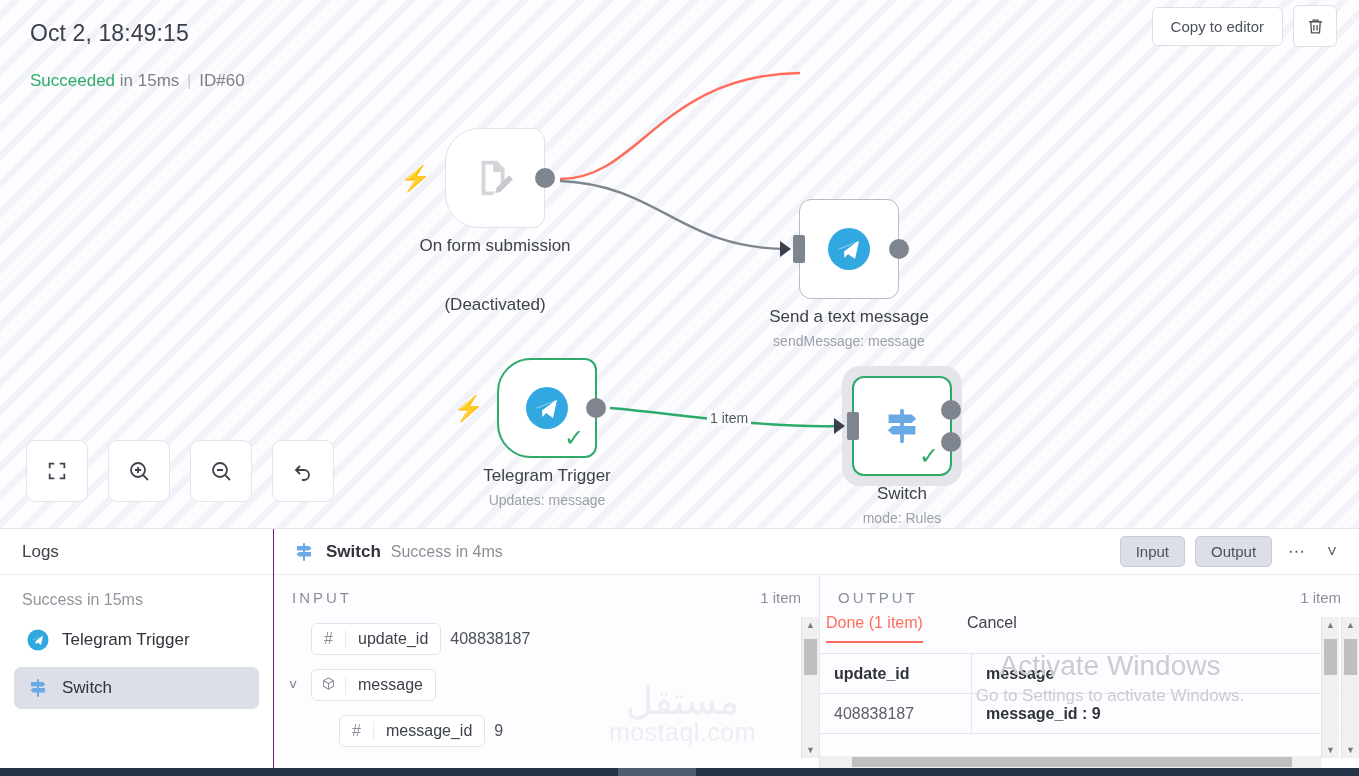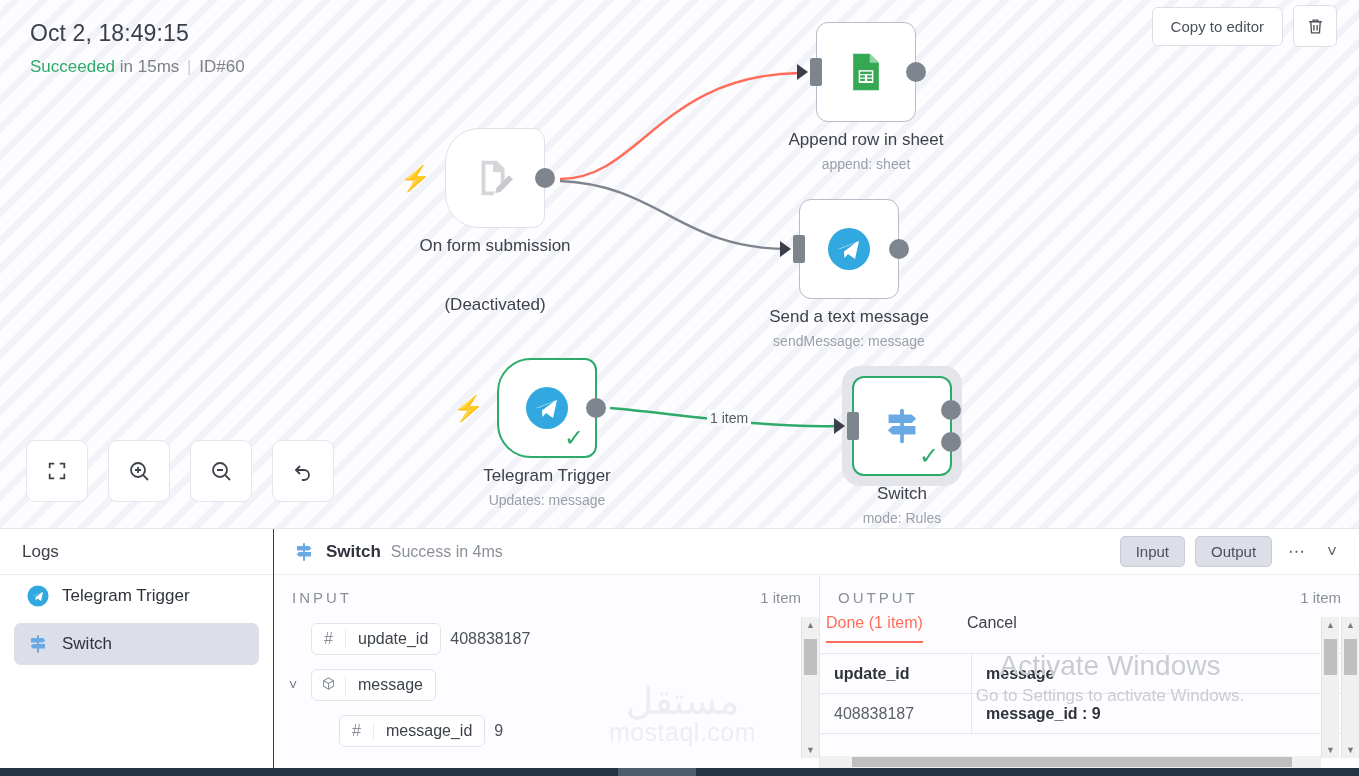--- a/index.html
+++ b/index.html
@@ -23,21 +23,21 @@
       #fdfdff 7px, #fdfdff 20px
     );
     overflow: hidden;
   }
 
   
   .run-header { position: absolute; left: 30px; top: 20px; }
   .run-title {
     font-size: 23px; color: #3a3f4b; letter-spacing: .1px;
   }
-  .run-sub { font-size: 17px; margin-top: 10px; color: #7d8087; }
+  .run-sub { font-size: 17px; margin-top: 24px; color: #7d8087; }
   .run-sub .ok { color: #2eab6a; }
   .run-sub .sep { color: #c9ccd2; padding: 0 3px; }
 
   .topbtns {
     position: absolute; right: 22px; top: 5px;
     display: flex; gap: 10px; align-items: center;
   }
   .btn-plain {
     background: #fff; border: 1px solid #dcdfe6; border-radius: 6px;
     color: #4b5158; font-size: 15px; padding: 11px 18px;
@@ -304,39 +304,20 @@
           <path d="M19.3 10.6l2.1 2.1-6.6 6.6-2.6.5.5-2.6z" fill="#c7c9cf"></path>
         </svg>
         <span class="dot-out"></span>
       </div>
       <div class="node-label">
         <span>On form submission</span>
         <span class="l2">(Deactivated)</span>
       </div>
     </div>
 
-    <div class="node" style="left:816px; top:22px;">
-      <div class="node-box">
-        <span class="arrow-in"></span>
-        <span class="port-in"></span>
-        <svg width="44" height="44" viewBox="0 0 24 24">
-          <path d="M5 2h9l5 5v15H5z" fill="#34a853"></path>
-          <path d="M14 2l5 5h-5z" fill="#8ed6a8"></path>
-          <rect x="8" y="11" width="8" height="7" fill="#fff"></rect>
-          <rect x="8.8" y="11.8" width="6.4" height="1.3" fill="#34a853"></rect>
-          <rect x="8.8" y="13.8" width="2.6" height="1.2" fill="#34a853"></rect>
-          <rect x="12.6" y="13.8" width="2.6" height="1.2" fill="#34a853"></rect>
-          <rect x="8.8" y="15.7" width="2.6" height="1.2" fill="#34a853"></rect>
-          <rect x="12.6" y="15.7" width="2.6" height="1.2" fill="#34a853"></rect>
-        </svg>
-        <span class="dot-out"></span>
-      </div>
-      <div class="node-label">Append row in sheet</div>
-      <div class="node-sublabel">append: sheet</div>
-    </div>
 
     <div class="node" style="left:799px; top:199px;">
       <div class="node-box">
         <span class="arrow-in"></span>
         <span class="port-in"></span>
         <svg width="48" height="48" viewBox="0 0 48 48">
           <circle cx="24" cy="24" r="21" fill="#31a8e0"></circle>
           <path d="M12 24.5l22-8.5-4 18-7-5-3.5 4-.5-6.5 12-9-15 6z" fill="#fff"></path>
         </svg>
         <span class="dot-out"></span>
@@ -402,20 +383,21 @@
             <path d="M5 11h8a5 5 0 0 1 0 10h-2"></path>
         </svg>
       </button>
     </div>
   </div>
 
   <div class="bottom">
 
     <div class="logs-col">
       <div class="logs-head">Logs</div>
+      <div class="logs-status">Success in 15ms</div>
 
       <div class="log-item">
         <svg width="24" height="24" viewBox="0 0 48 48">
           <circle cx="24" cy="24" r="21" fill="#31a8e0"></circle>
           <path d="M12 24.5l22-8.5-4 18-7-5-3.5 4-.5-6.5 12-9-15 6z" fill="#fff"></path>
         </svg>
         <span>Telegram Trigger</span>
       </div>
 
       <div class="log-item active">

